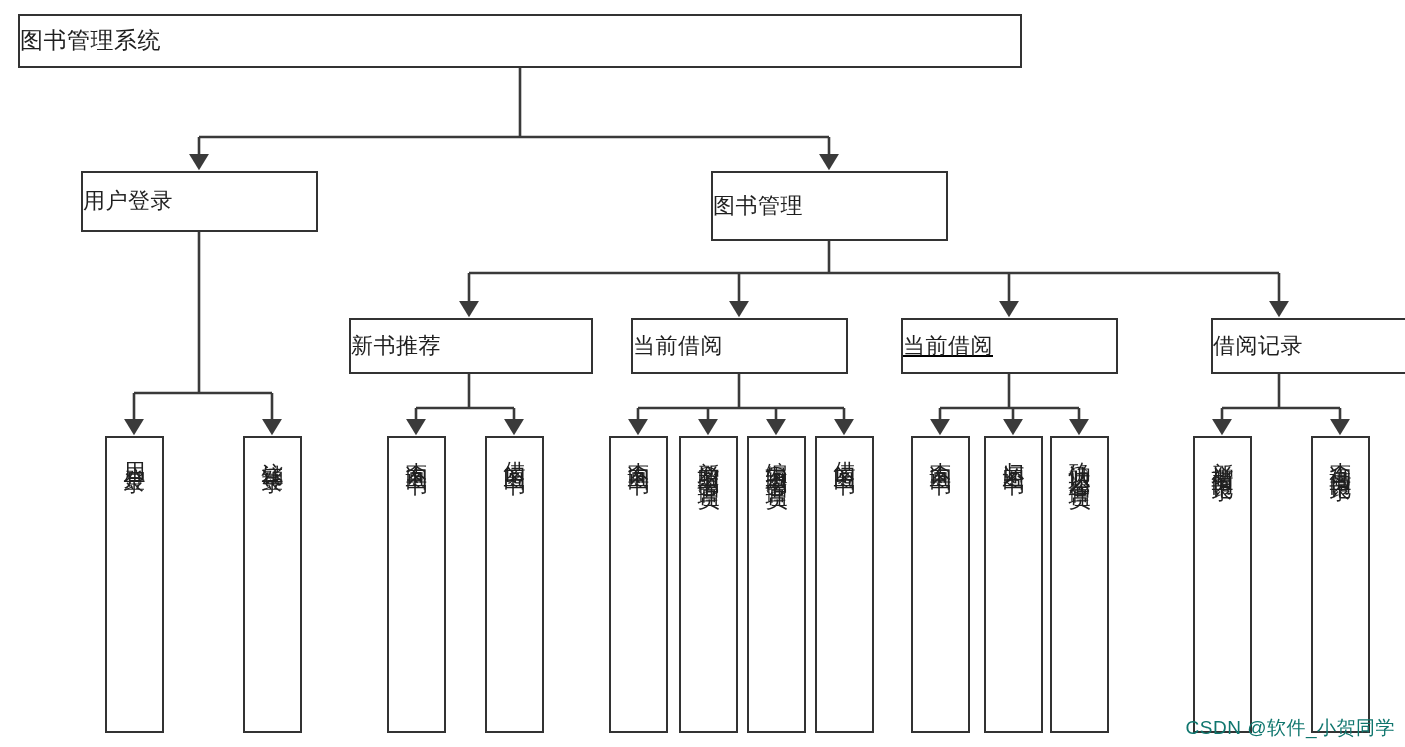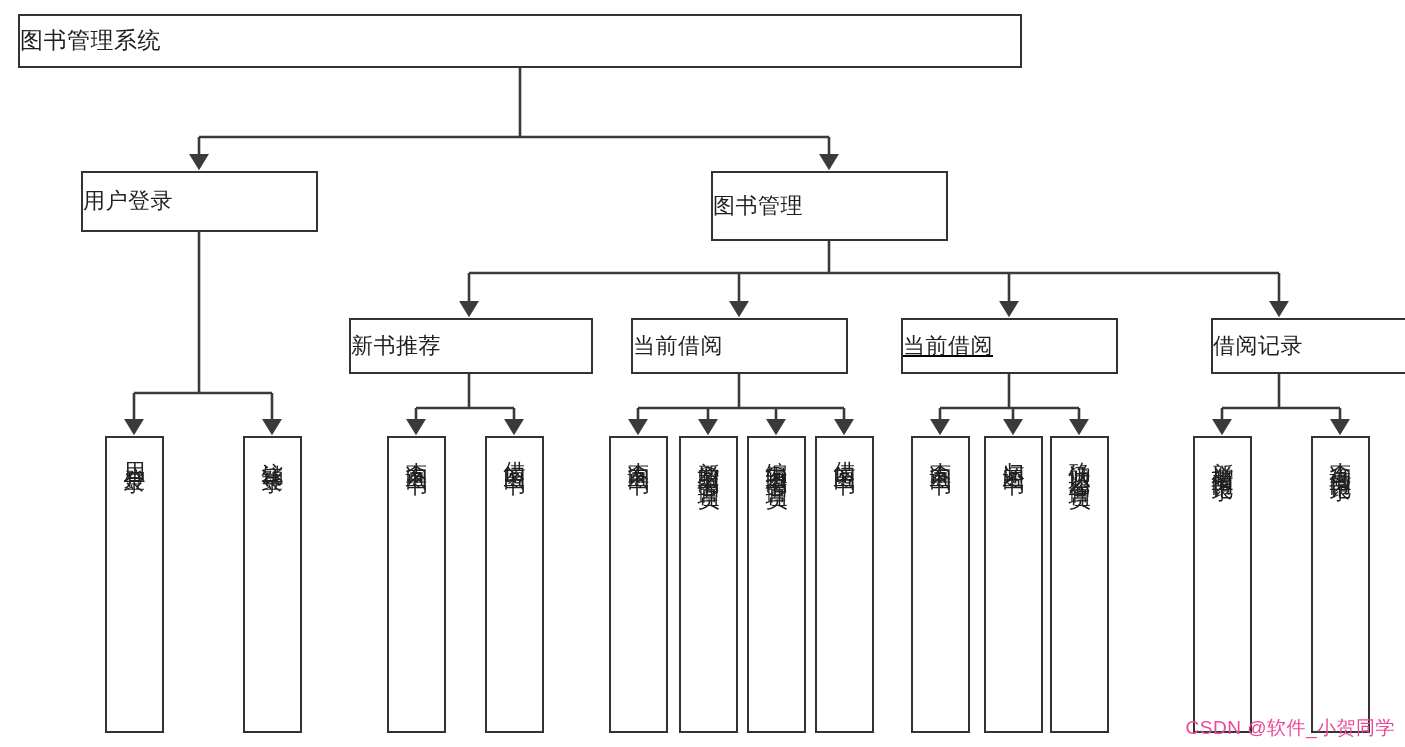--- a/index.html
+++ b/index.html
@@ -60,21 +60,21 @@
     font-size: 22px;
     letter-spacing: 4px;
     line-height: 1;
   }
   .node.root .label { font-size: 23px; }
   .watermark {
     position: absolute;
     right: 10px;
     bottom: 6px;
     font-size: 19px;
-    color: #ec4899;
+    color: #0f766e;
     z-index: 5;
     white-space: nowrap;
     letter-spacing: 0.5px;
   }
 </style>
 </head>
 <body>
 
 <div id="diagram-root">
 

